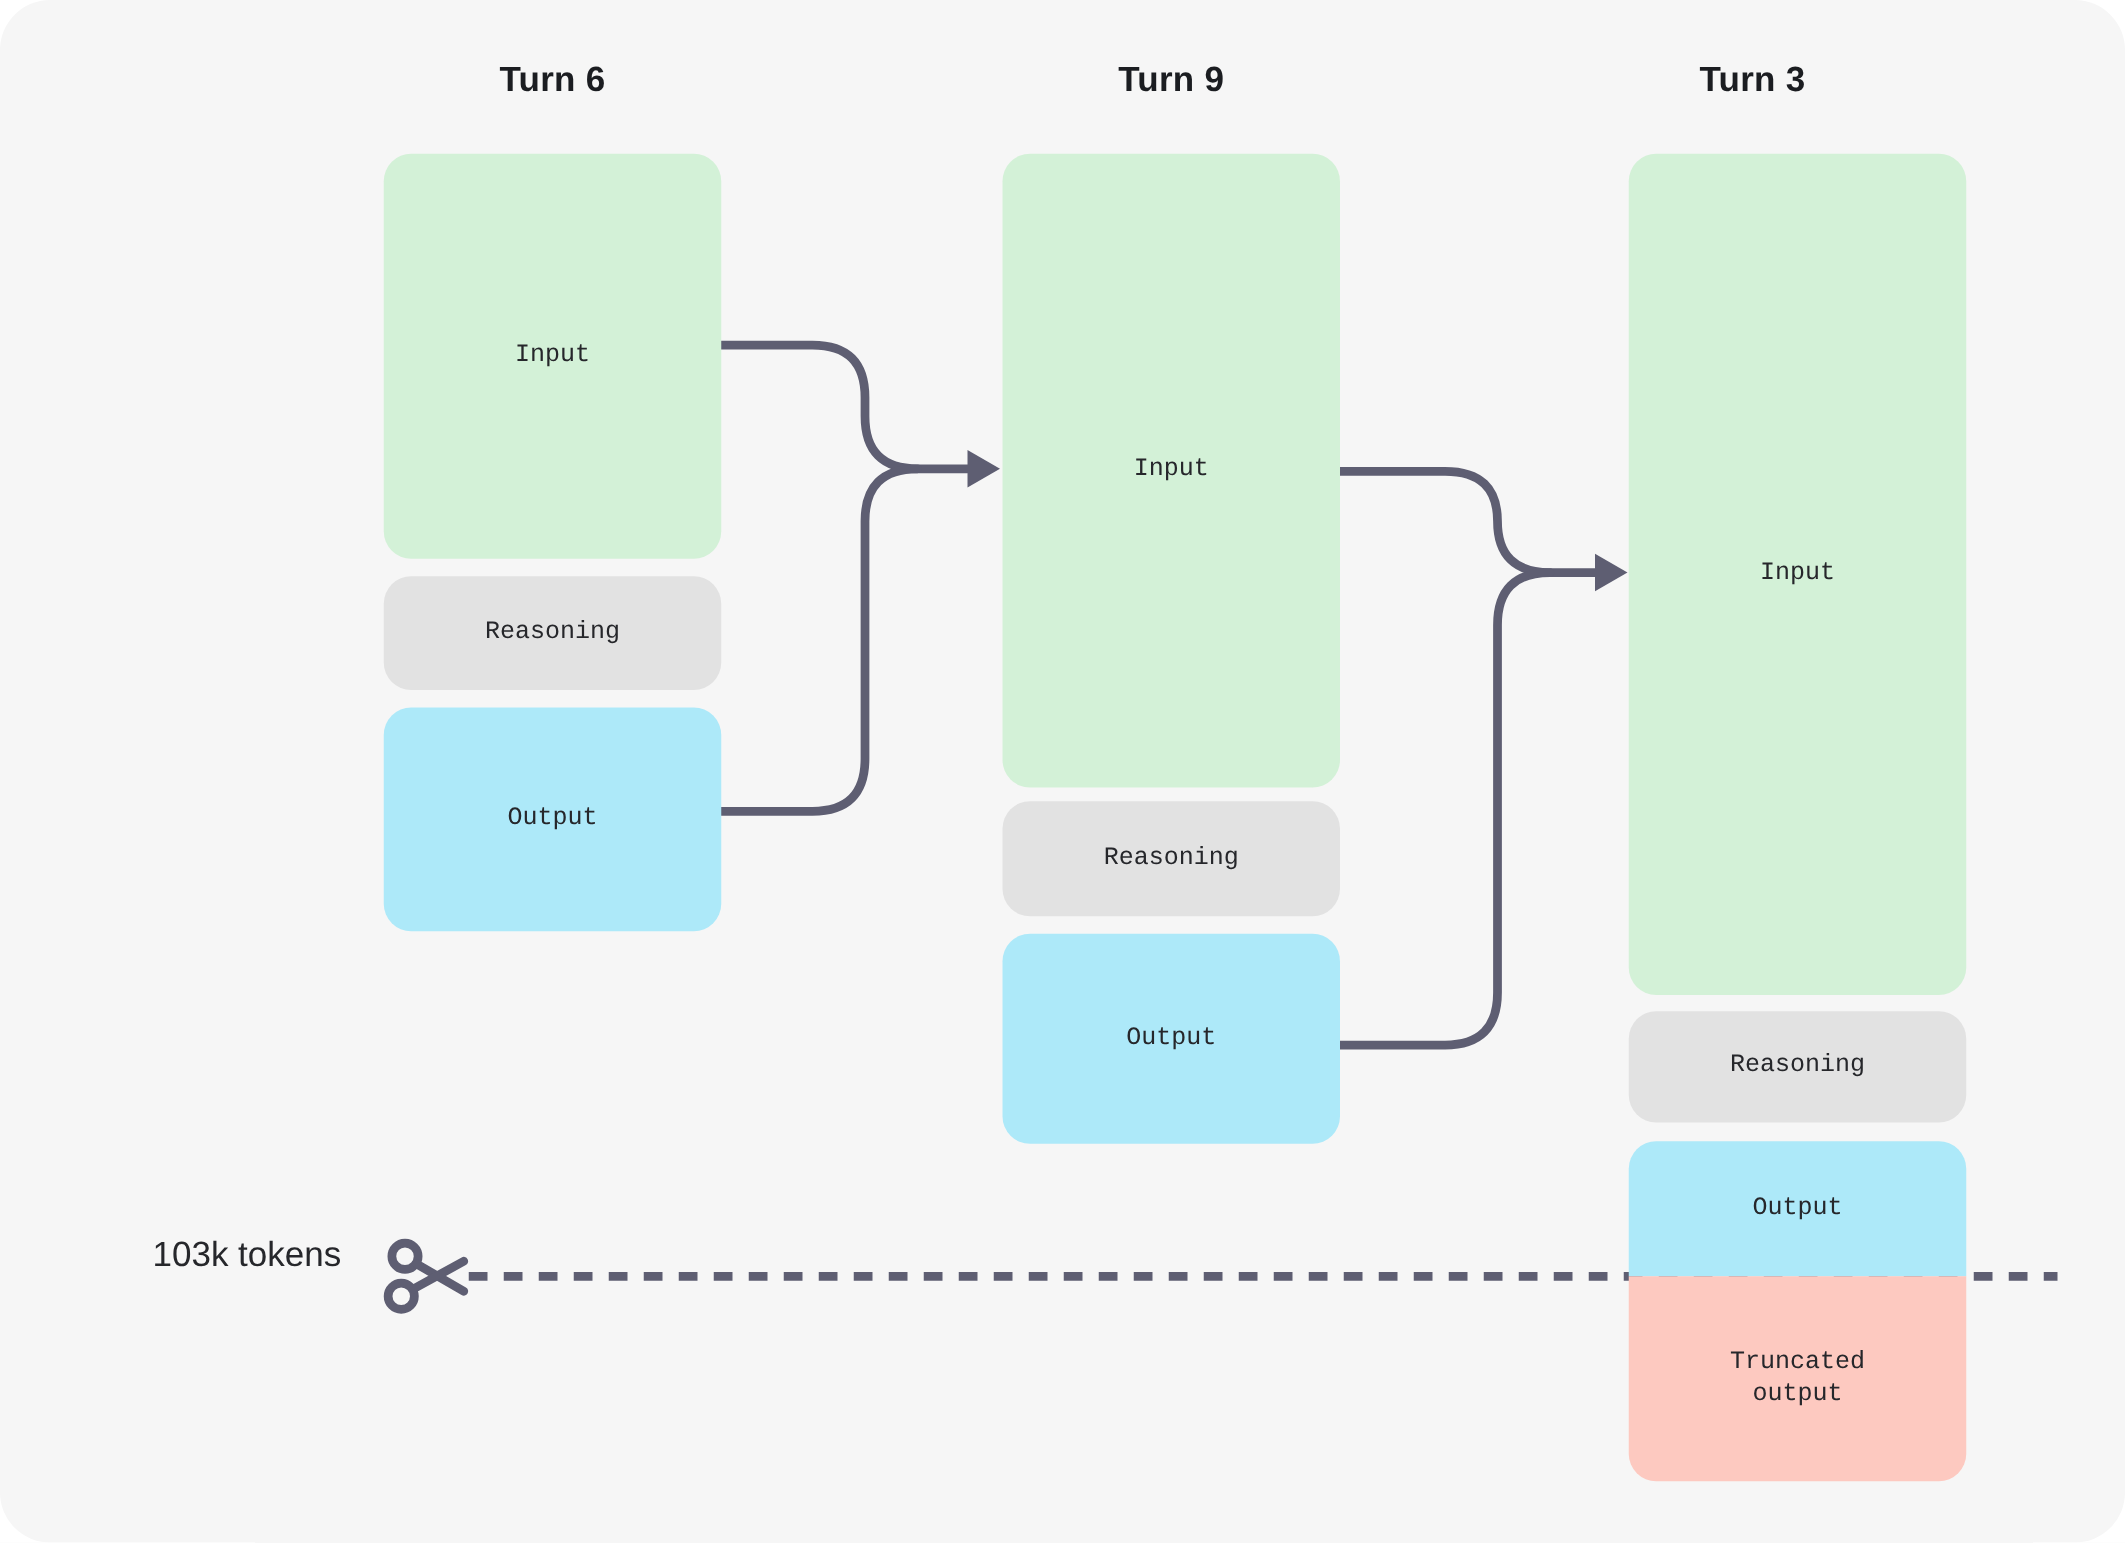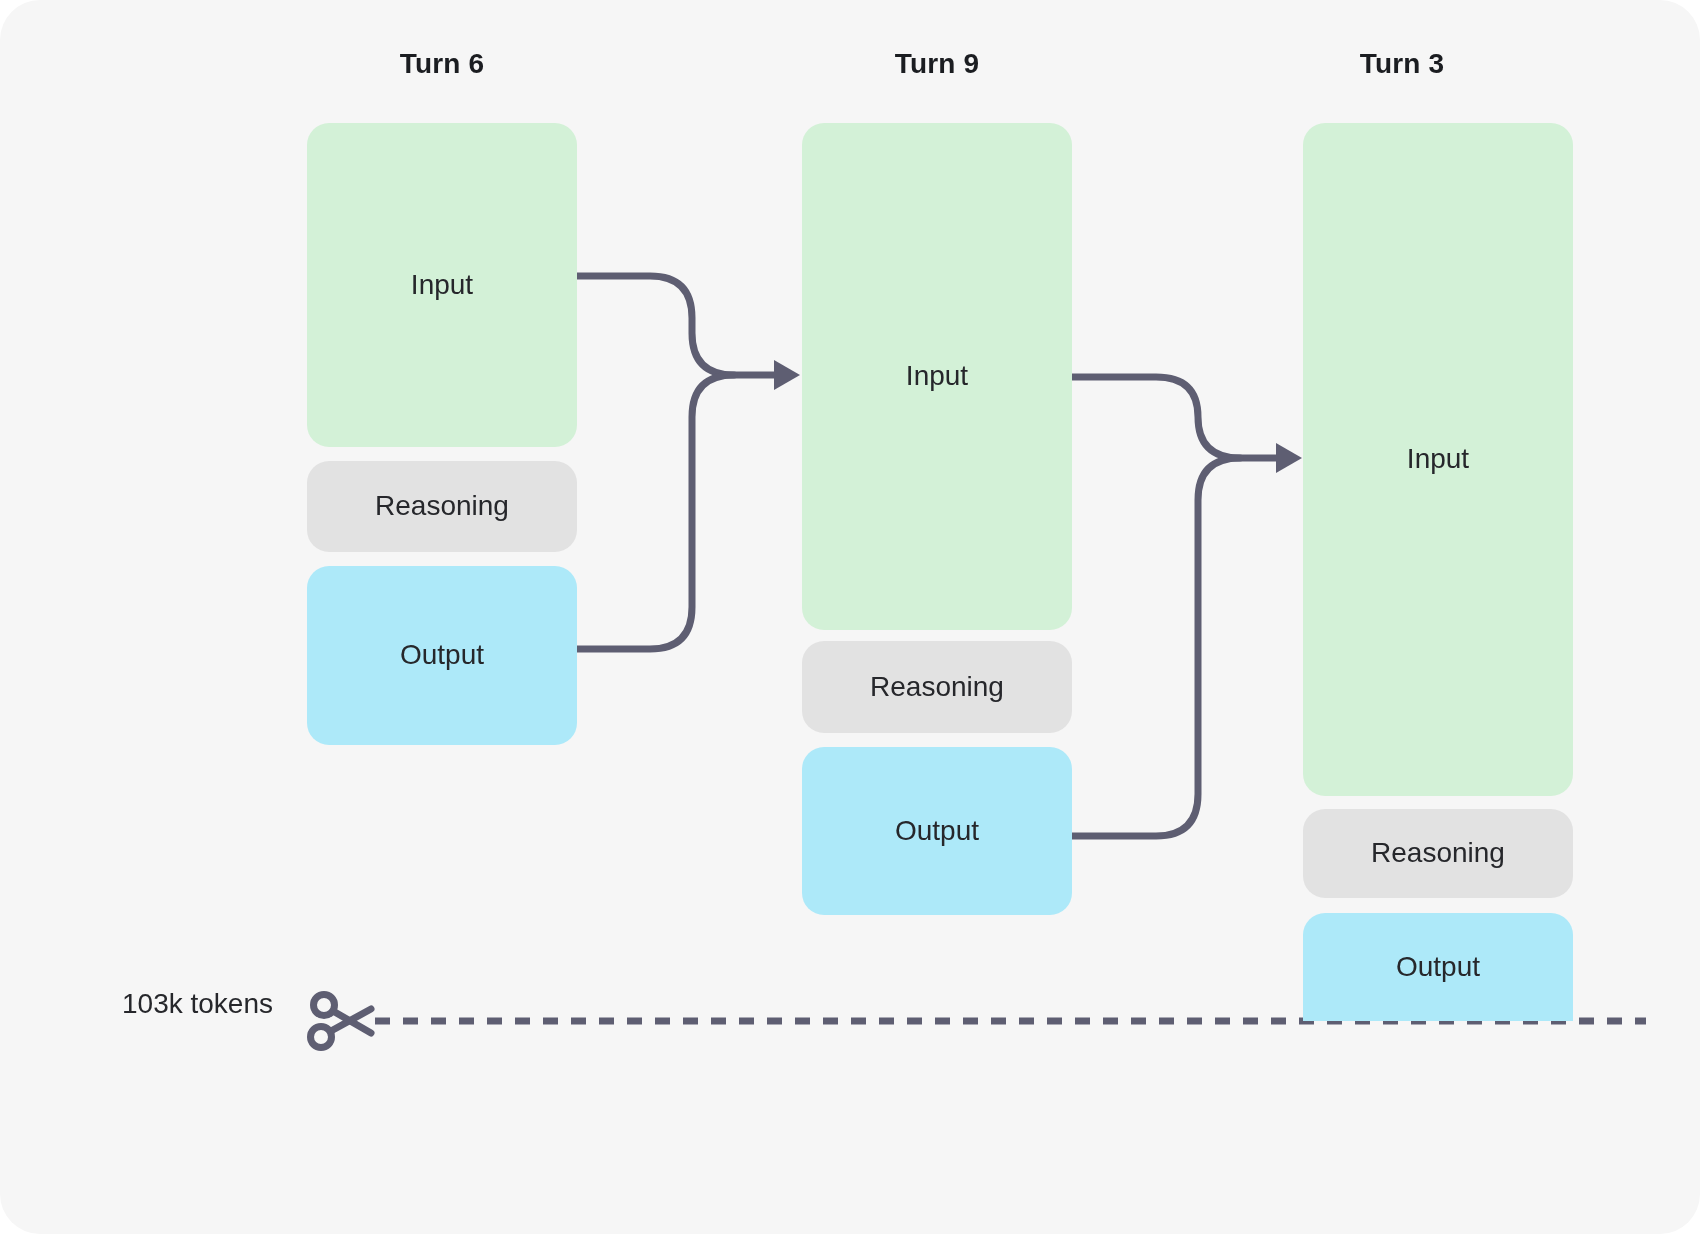--- a/index.html
+++ b/index.html
@@ -28,25 +28,26 @@
     color: var(--heading, #1b1d21);
     letter-spacing: 0.2px;
   }
   .block {
     position: absolute;
     display: flex;
     align-items: center;
     justify-content: center;
   }
   .block-label {
-    font-size: 28px;
+    font-size: 20px;
     color: var(--text, #26272b);
     text-align: center;
     max-width: 190px;
     line-height: 1.32;
+    font-family: Liberation Mono, monospace;
   }
   #flow-svg {
     position: absolute;
     left: 0;
     top: 0;
     width: 1700px;
     height: 1234px;
     pointer-events: none;
   }
   .arrow-path {
@@ -146,13 +147,16 @@
     <div class="turn-label" style="left: 1292px;">Turn 3</div>
     <div class="block" style="left: 1303px; top: 123px; width: 270px; height: 673px; background: rgb(211, 241, 215); border-radius: 22px;">
       <span class="block-label">Input</span>
     </div>
     <div class="block" style="left: 1303px; top: 809px; width: 270px; height: 89px; background: rgb(226, 226, 226); border-radius: 22px;">
       <span class="block-label">Reasoning</span>
     </div>
     <div class="block" style="left: 1303px; top: 913px; width: 270px; height: 108px; background: rgb(173, 233, 249); border-radius: 22px 22px 0px 0px;">
       <span class="block-label">Output</span>
     </div>
+    <div class="block" style="left: 1303px; top: 1021px; width: 270px; height: 164px; background: rgb(253, 201, 192); border-radius: 0px 0px 22px 22px;">
+      <span class="block-label">Truncated output</span>
+    </div>
   </div>
 
 </body></html>

